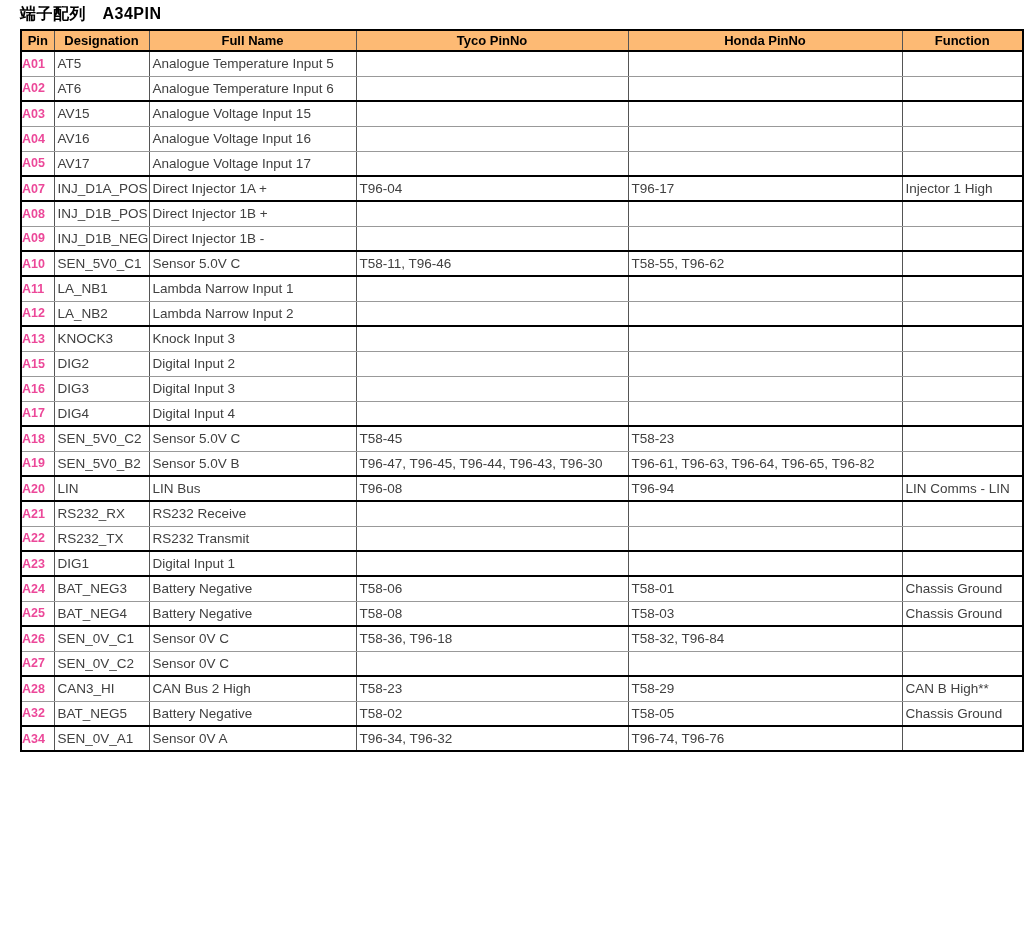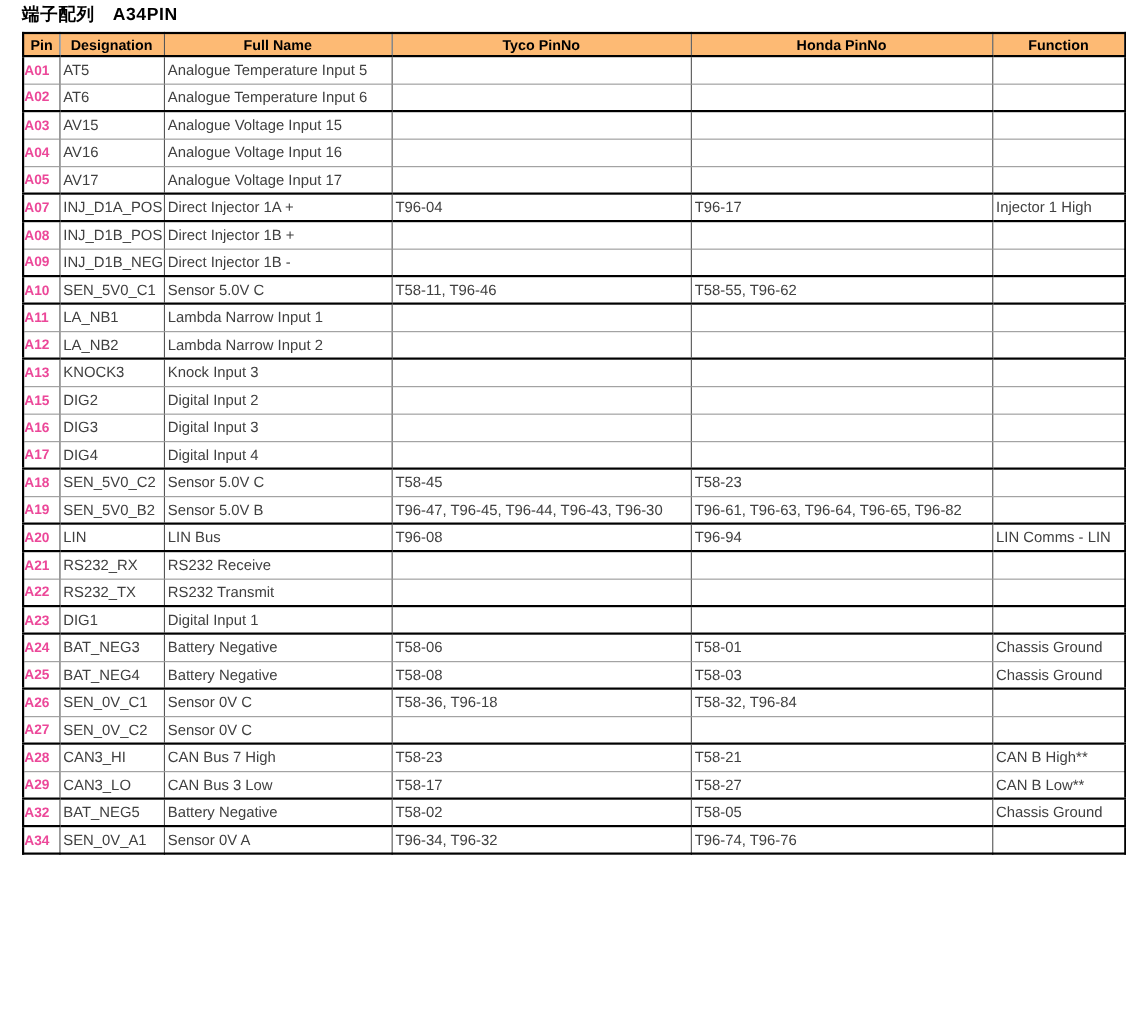--- a/index.html
+++ b/index.html
@@ -291,32 +291,24 @@
     <td class="pin-cell">A27</td>
     <td>SEN_0V_C2</td>
     <td>Sensor 0V C</td>
     <td></td>
     <td></td>
     <td></td>
   </tr>
         <tr>
     <td class="pin-cell">A28</td>
     <td>CAN3_HI</td>
-    <td>CAN Bus 7 High</td>
+    <td>CAN Bus 2 High</td>
     <td>T58-23</td>
-    <td>T58-21</td>
+    <td>T58-29</td>
     <td>CAN B High**</td>
-  </tr>
-        <tr class="group-end">
-    <td class="pin-cell">A29</td>
-    <td>CAN3_LO</td>
-    <td>CAN Bus 3 Low</td>
-    <td>T58-17</td>
-    <td>T58-27</td>
-    <td>CAN B Low**</td>
   </tr>
         <tr class="group-end">
     <td class="pin-cell">A32</td>
     <td>BAT_NEG5</td>
     <td>Battery Negative</td>
     <td>T58-02</td>
     <td>T58-05</td>
     <td>Chassis Ground</td>
   </tr>
         <tr>

